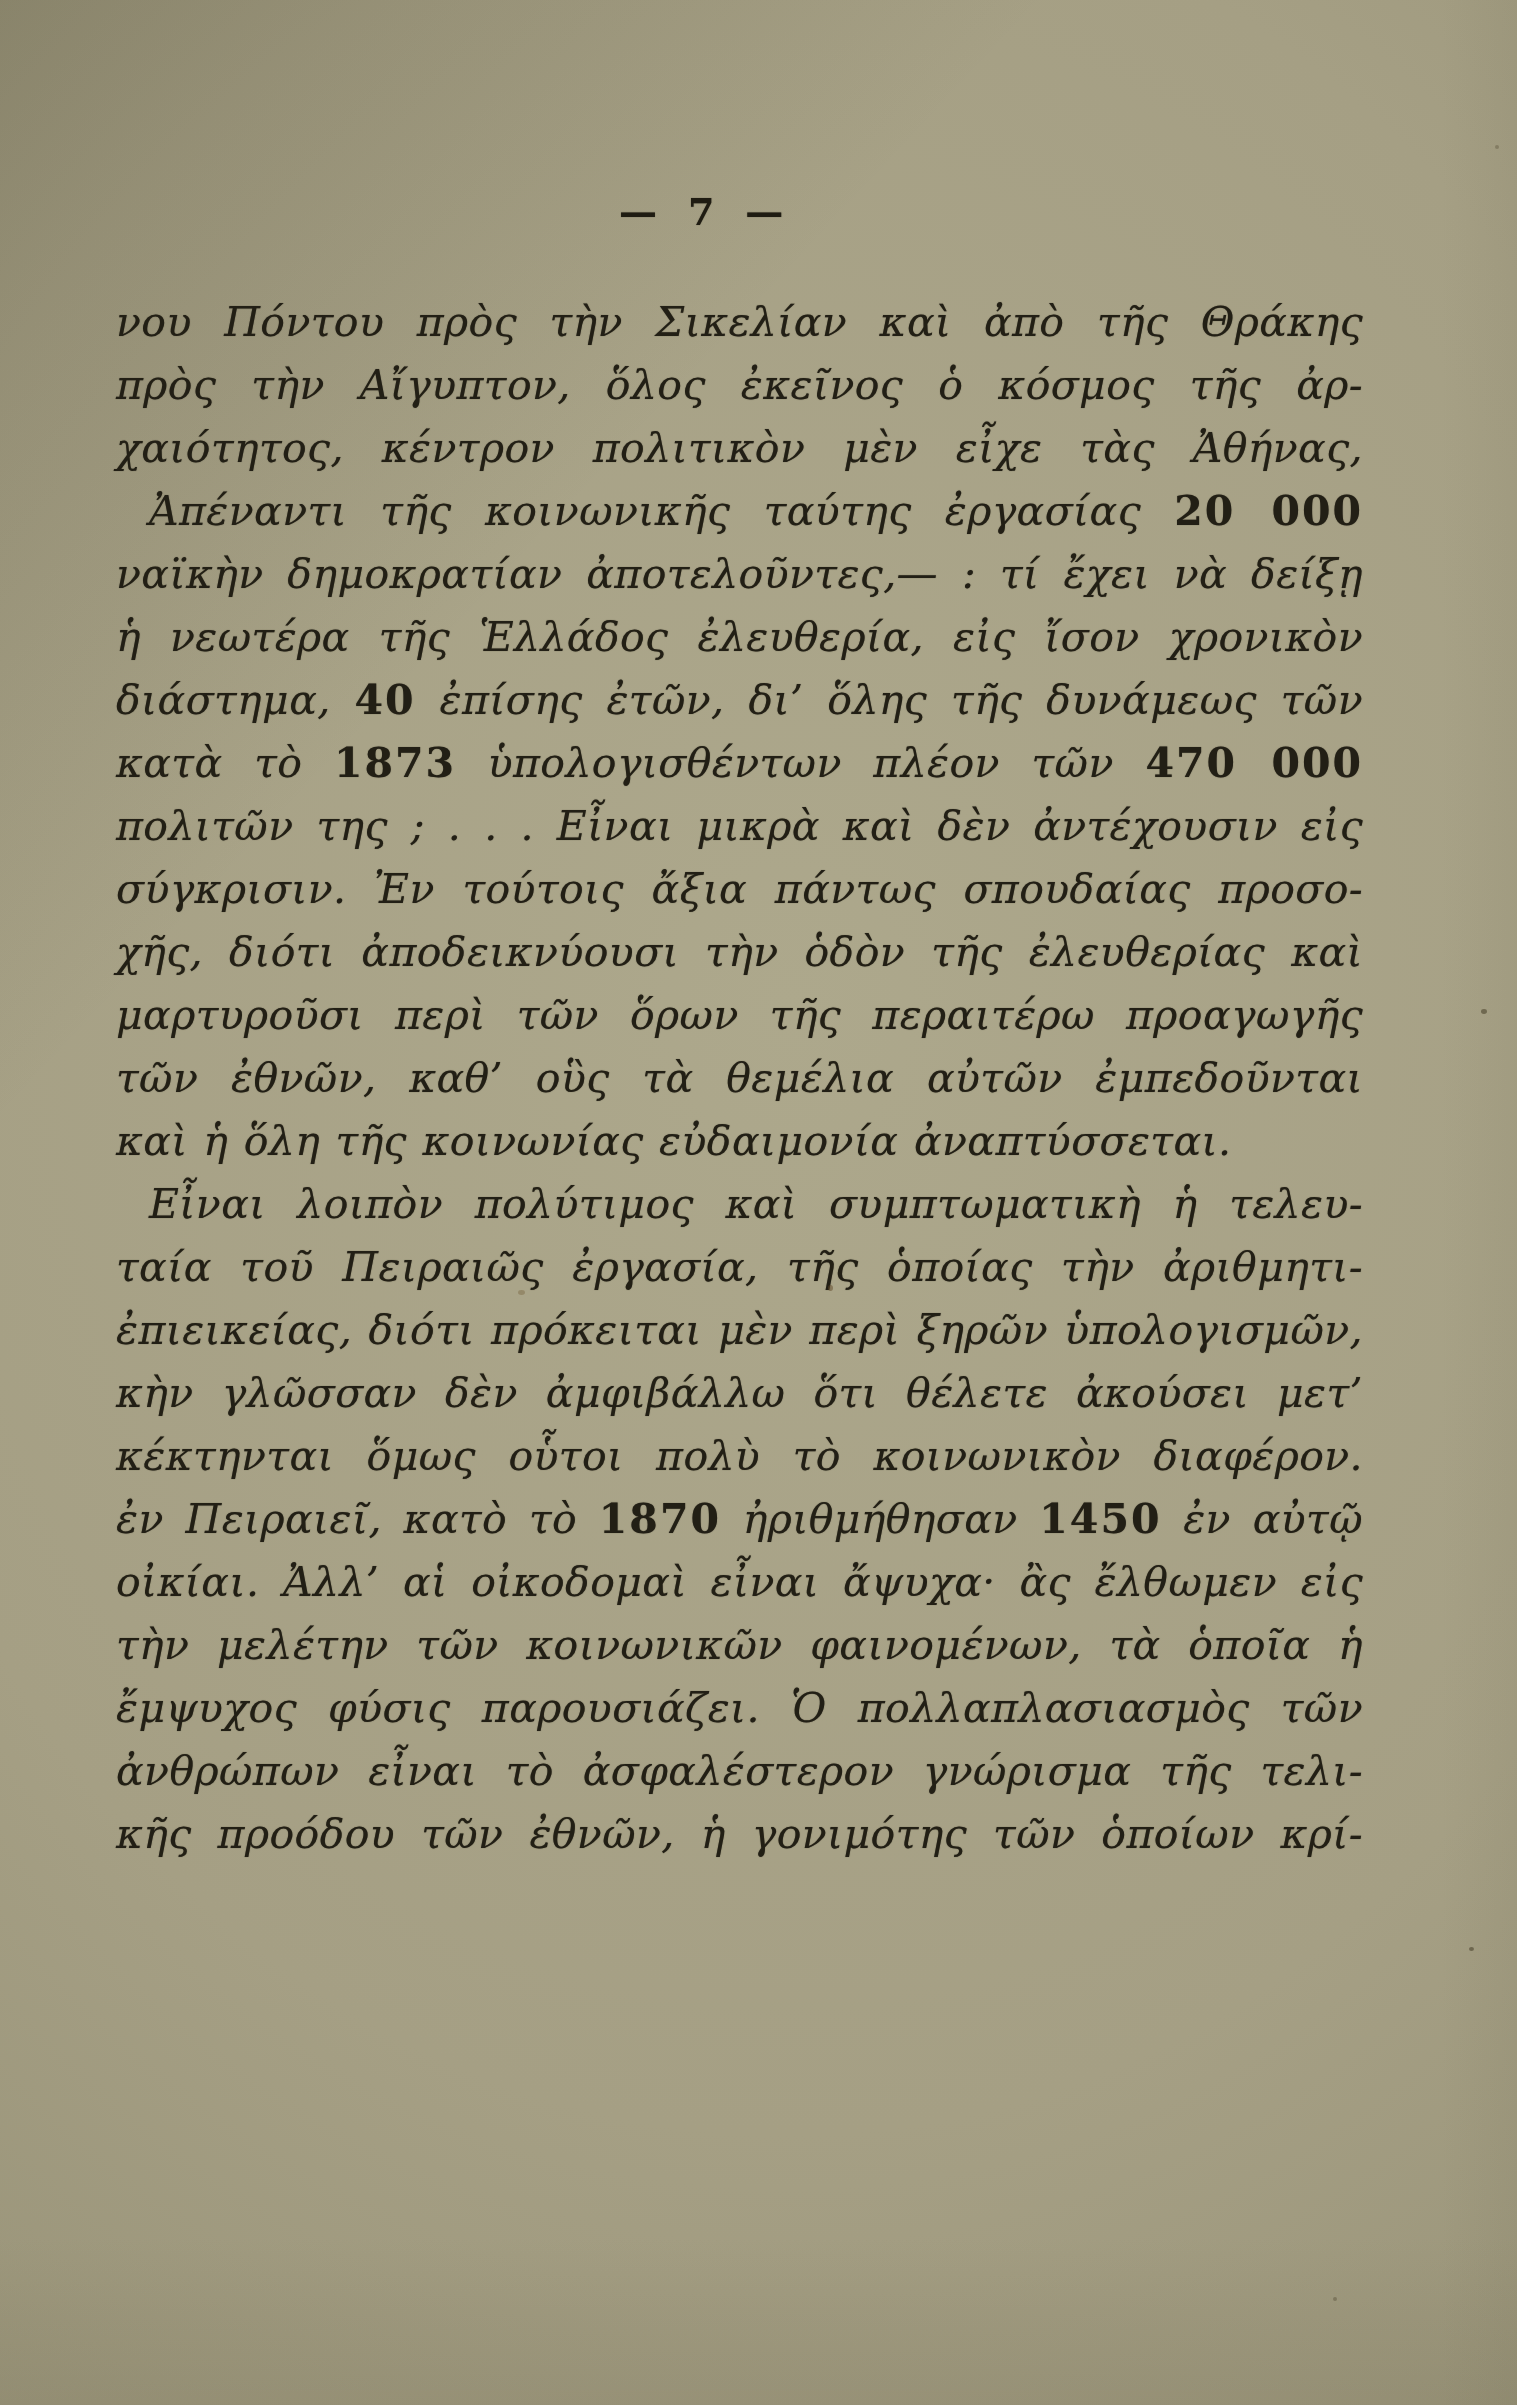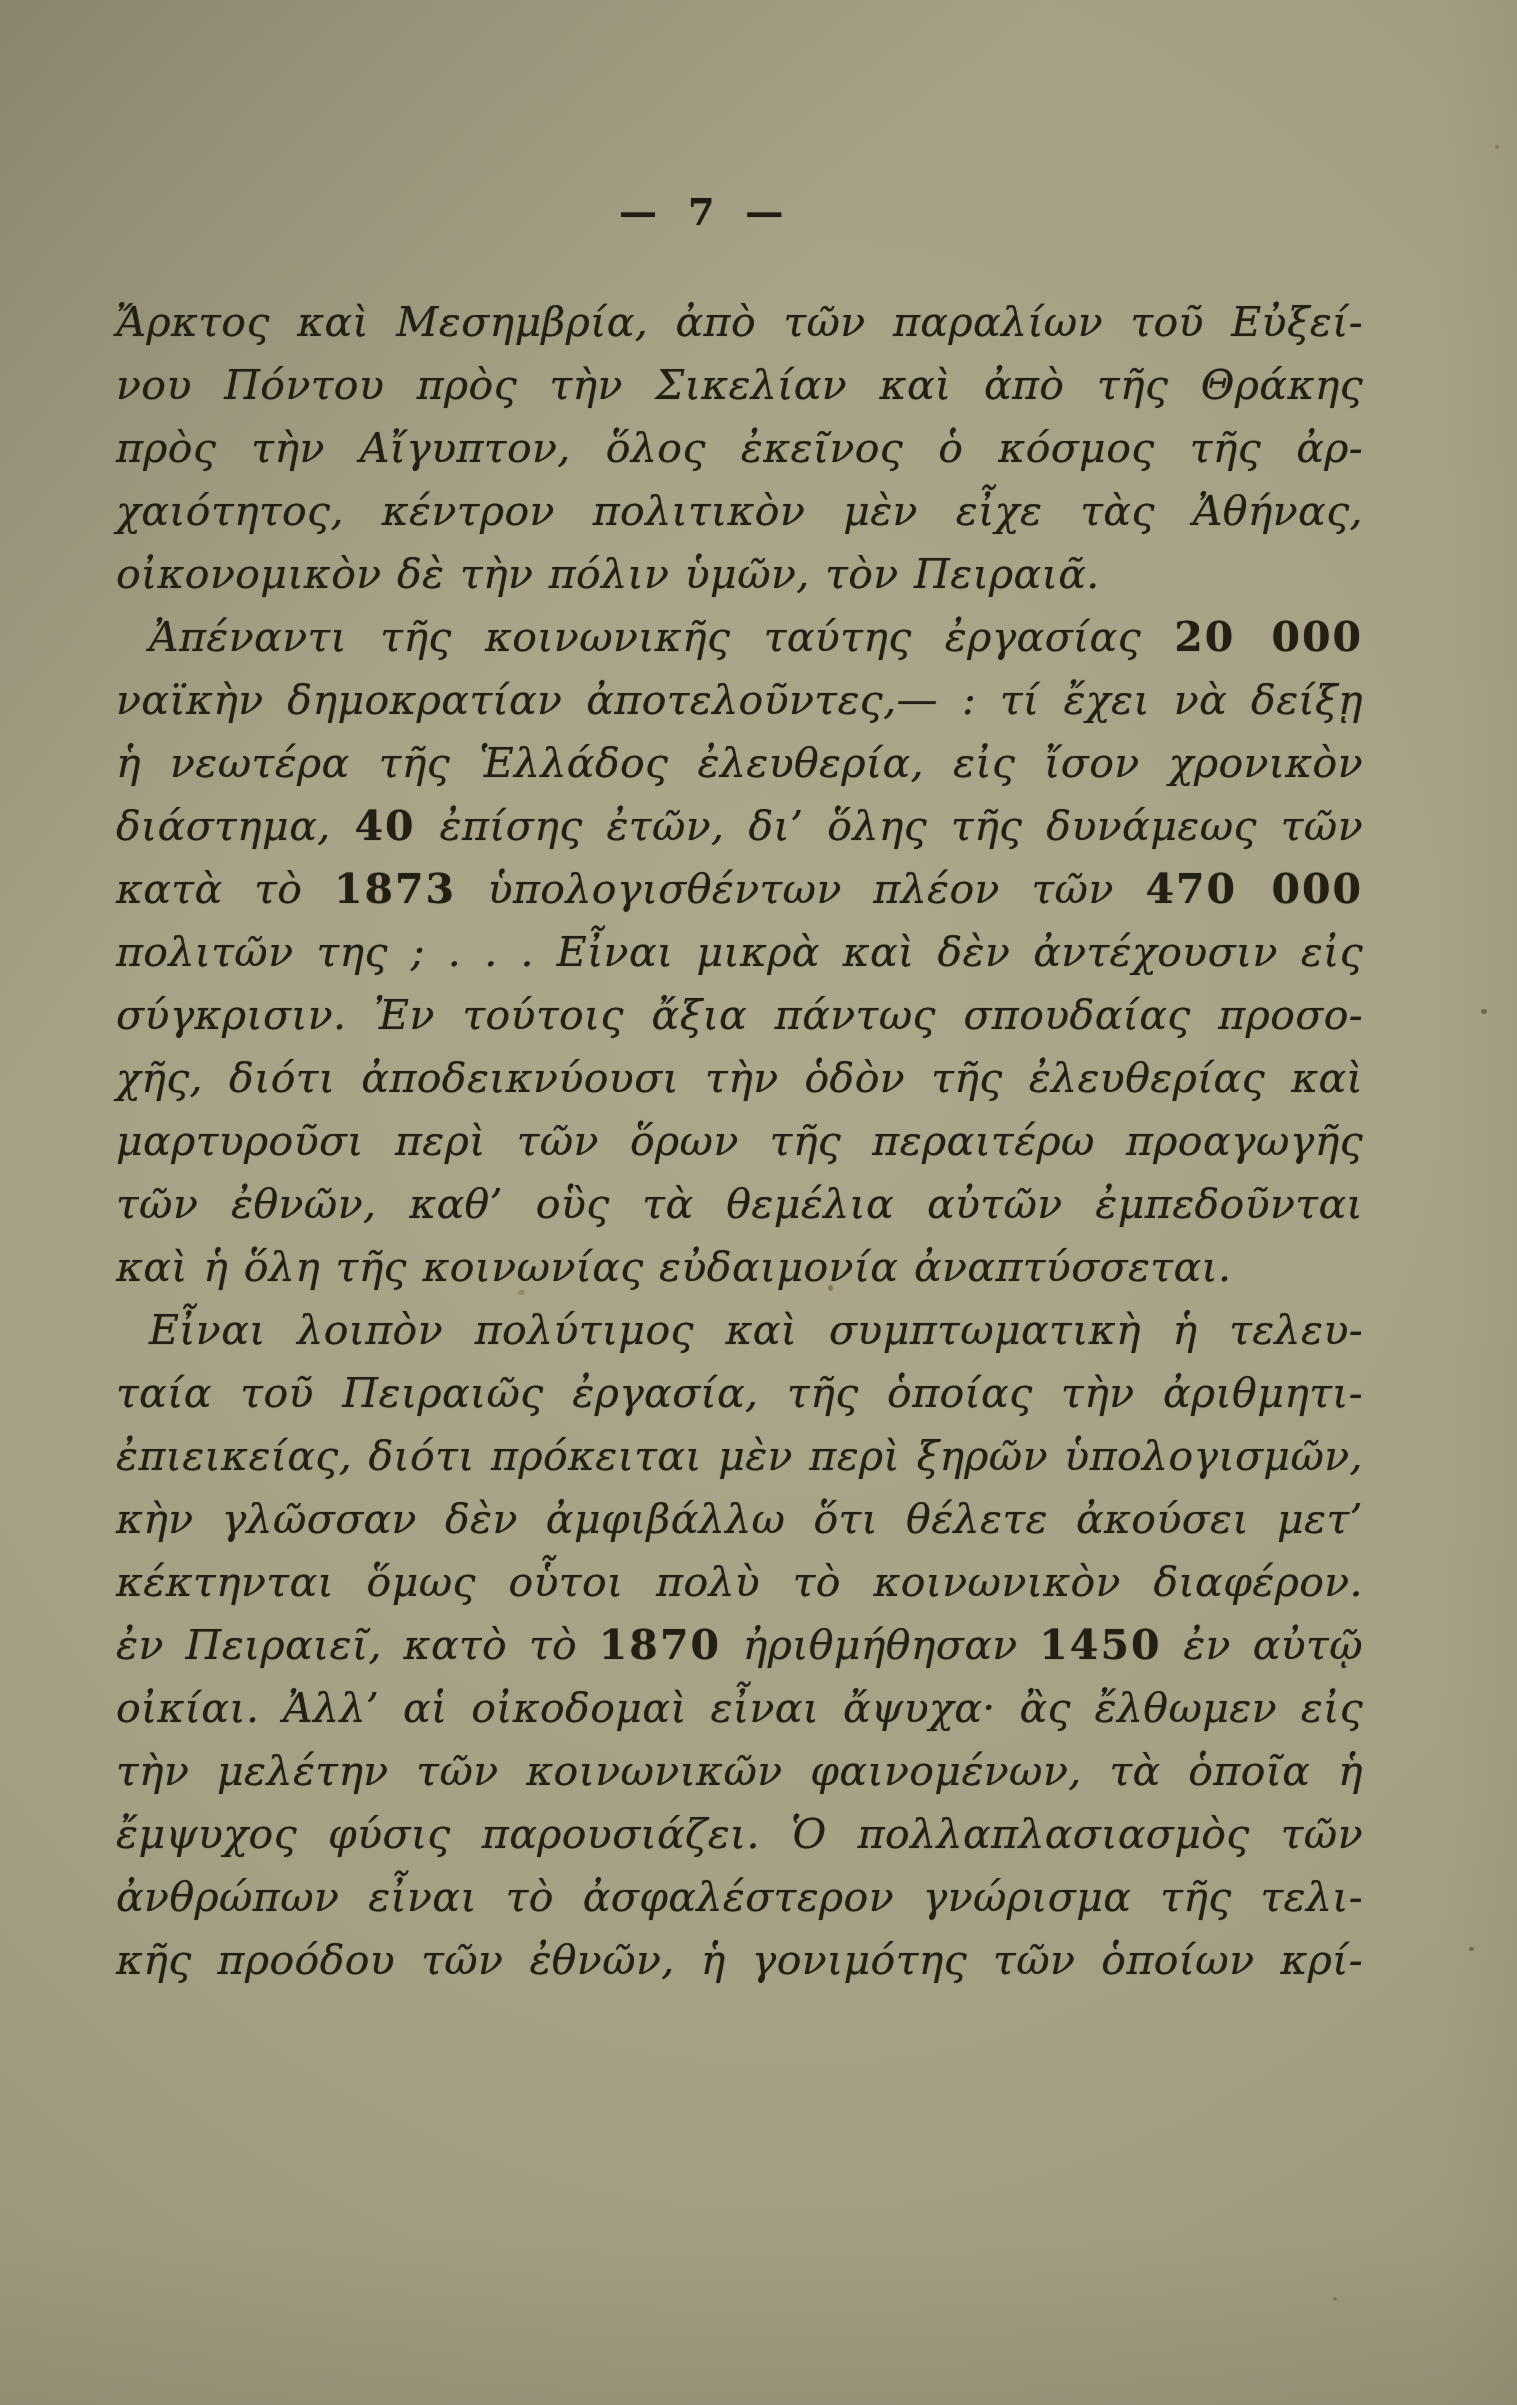--- a/index.html
+++ b/index.html
@@ -59,25 +59,23 @@
   }
 </style>
 </head>
 <body>
 
 <div class="page" style="background-color: rgb(167, 161, 135);">
 
   <div class="page-number">— 7 —</div>
 
   <div class="text-block" style="color: rgb(34, 31, 21);">
-    <div class="line">Ἄρκτος καὶ Μεσημβρία, ἀπὸ τῶν παραλίων τοῦ Εὐξεί-</div>
     <div class="line">νου Πόντου πρὸς τὴν Σικελίαν καὶ ἀπὸ τῆς Θράκης</div>
     <div class="line">πρὸς τὴν Αἴγυπτον, ὅλος ἐκεῖνος ὁ κόσμος τῆς ἀρ-</div>
     <div class="line">χαιότητος, κέντρον πολιτικὸν μὲν εἶχε τὰς Ἀθήνας,</div>
-    <div class="line para-end">οἰκονομικὸν δὲ τὴν πόλιν ὑμῶν, τὸν Πειραιᾶ.</div>
     <div class="line indent">Ἀπέναντι τῆς κοινωνικῆς ταύτης ἐργασίας <b>20 000</b></div>
     <div class="line">ναϊκὴν δημοκρατίαν ἀποτελοῦντες,— : τί ἔχει νὰ δείξῃ</div>
     <div class="line">ἡ νεωτέρα τῆς Ἑλλάδος ἐλευθερία, εἰς ἴσον χρονικὸν</div>
     <div class="line">διάστημα, <b>40</b> ἐπίσης ἐτῶν, δι’ ὅλης τῆς δυνάμεως τῶν</div>
     <div class="line">κατὰ τὸ <b>1873</b> ὑπολογισθέντων πλέον τῶν <b>470 000</b></div>
     <div class="line">πολιτῶν της ; . . . Εἶναι μικρὰ καὶ δὲν ἀντέχουσιν εἰς</div>
     <div class="line">σύγκρισιν. Ἐν τούτοις ἄξια πάντως σπουδαίας προσο-</div>
     <div class="line">χῆς, διότι ἀποδεικνύουσι τὴν ὁδὸν τῆς ἐλευθερίας καὶ</div>
     <div class="line">μαρτυροῦσι περὶ τῶν ὅρων τῆς περαιτέρω προαγωγῆς</div>
     <div class="line">τῶν ἐθνῶν, καθ’ οὓς τὰ θεμέλια αὐτῶν ἐμπεδοῦνται</div>

